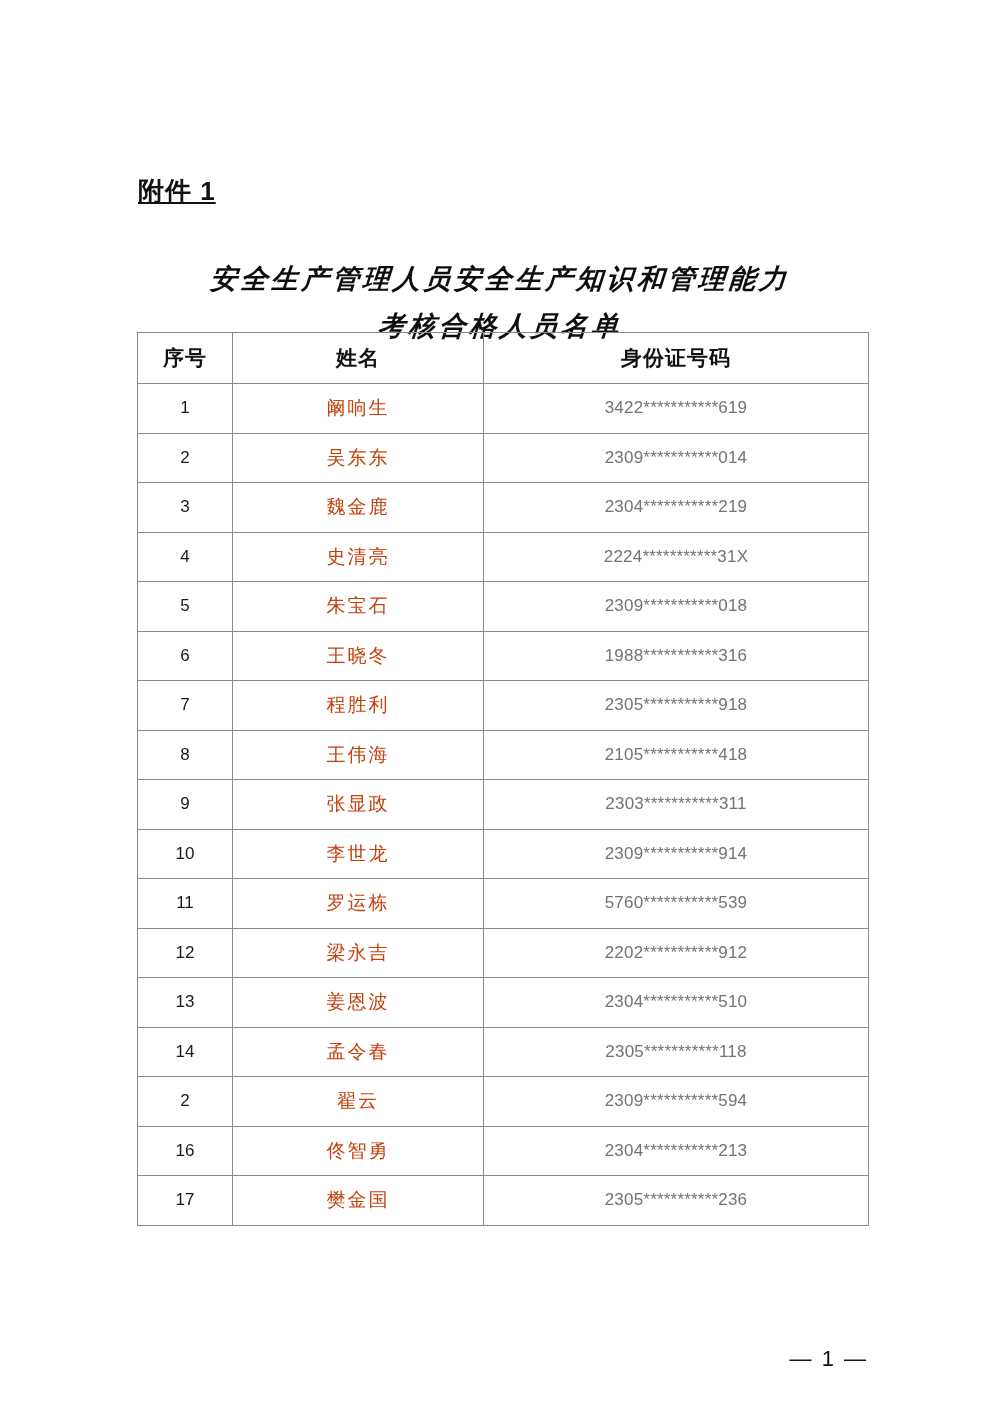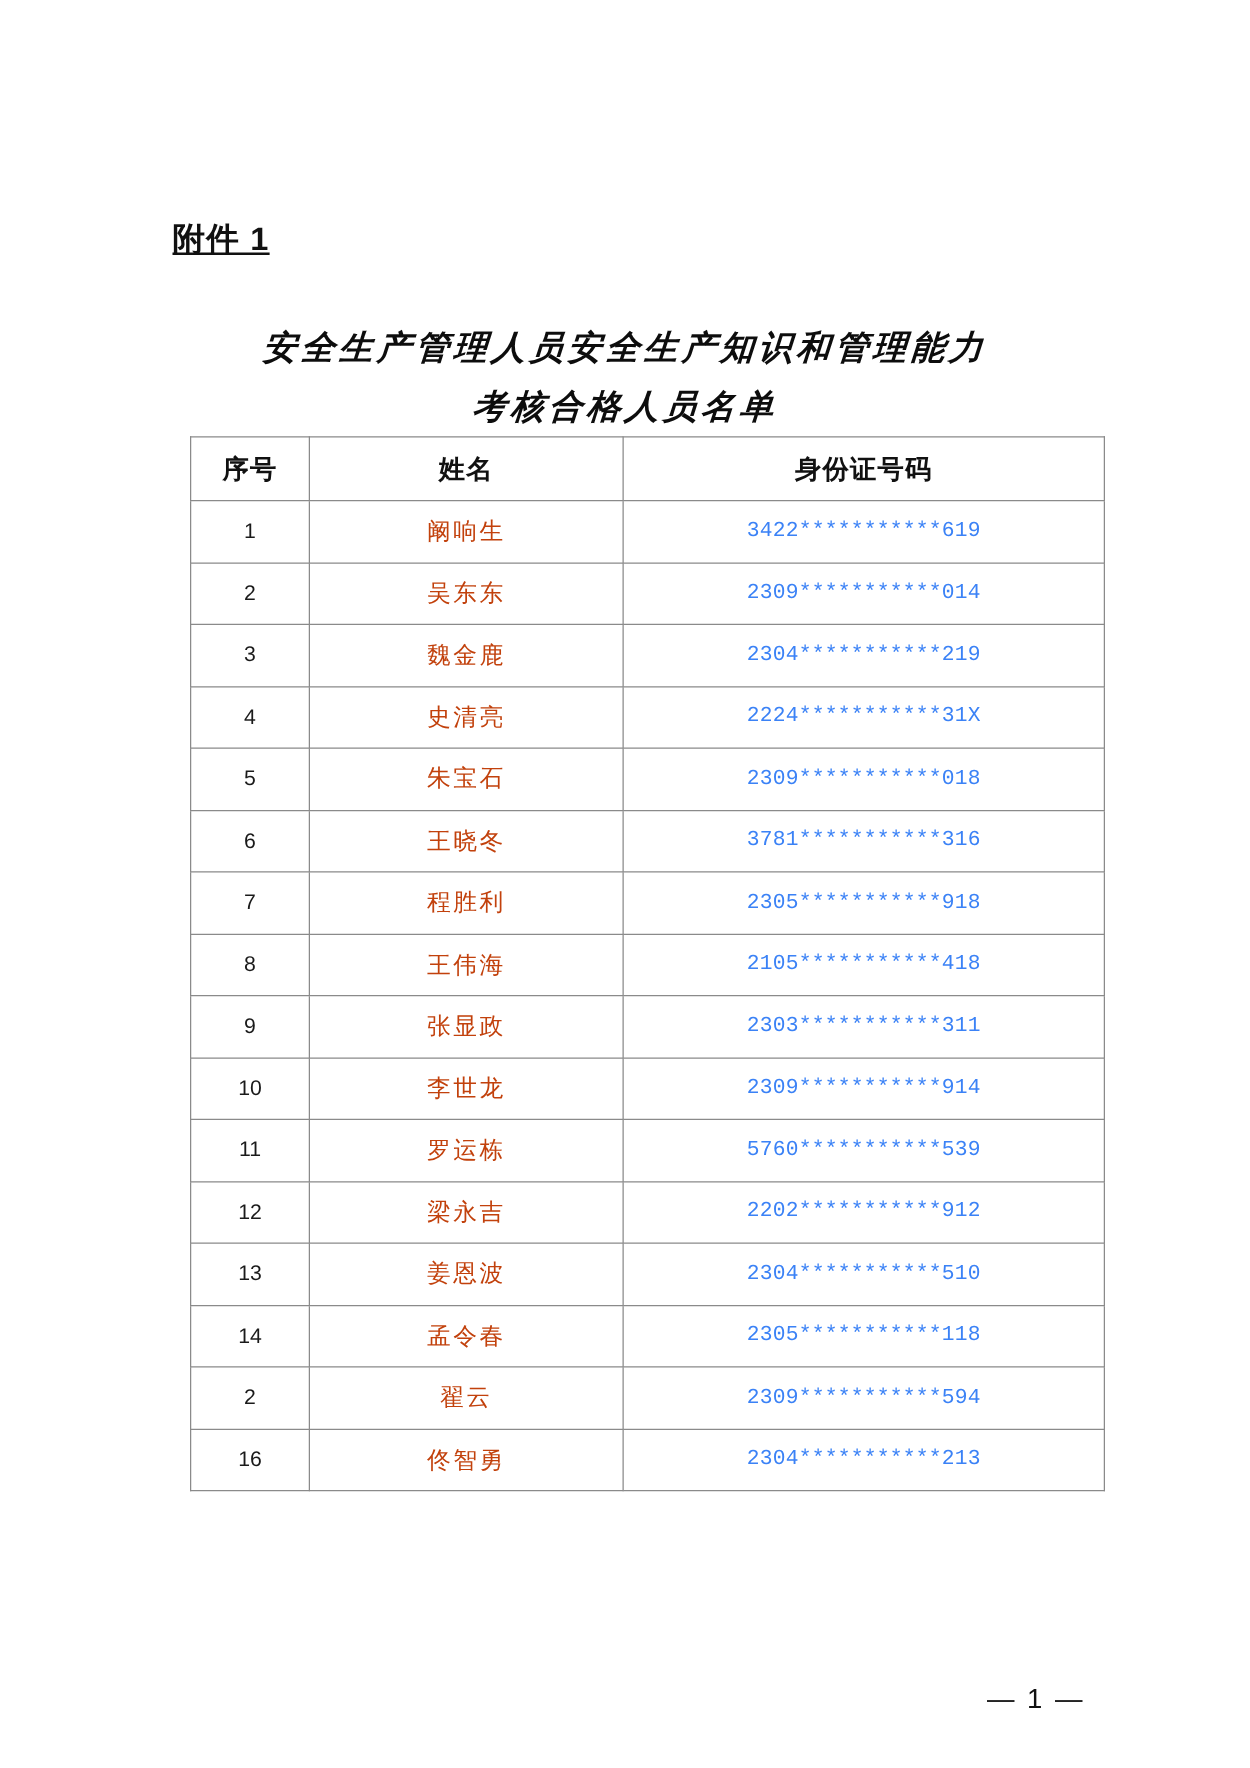--- a/index.html
+++ b/index.html
@@ -54,25 +54,24 @@
     line-height: 47px;
     color: #0d0d0d;
     transform: skewX(-4deg);
     white-space: pre;
   }
 
   
   .roster-table {
     position: absolute;
     left: 137px;
-    top: 349px;
+    top: 332px;
     width: 731px;
     border-collapse: collapse;
     table-layout: fixed;
-    margin-left: 15px;
   }
   .roster-table col.col-index { width: 95px; }
   .roster-table col.col-name  { width: 251px; }
   .roster-table col.col-id    { width: 385px; }
 
   .roster-table th,
   .roster-table td {
     border: 1px solid #8a8a8a;
     text-align: center;
     vertical-align: middle;
@@ -97,24 +96,24 @@
     font-size: 17px;
     color: #1a1a1a;
   }
   .cell-name {
     font-family: "Liberation Serif", "DejaVu Serif", serif;
     font-size: 19px;
     letter-spacing: 2px;
     color: #c2410c;
   }
   .cell-id {
-    font-family: Liberation Mono, monospace;
+    font-family: Liberation Sans, sans-serif;
     font-size: 17px;
     letter-spacing: 0.2px;
-    color: #3b82f6;
+    color: #737373;
     white-space: pre;
   }
 
   
   .page-footer {
     position: absolute;
     right: 132px;
     bottom: 42px;
     font-family: "Liberation Sans", "DejaVu Sans", sans-serif;
     font-size: 22px;
@@ -170,21 +169,21 @@
           <td class="cell-id">2224***********31X</td>
         </tr>
         <tr>
           <td class="cell-index">5</td>
           <td class="cell-name">朱宝石</td>
           <td class="cell-id">2309***********018</td>
         </tr>
         <tr>
           <td class="cell-index">6</td>
           <td class="cell-name">王晓冬</td>
-          <td class="cell-id">3781***********316</td>
+          <td class="cell-id">1988***********316</td>
         </tr>
         <tr>
           <td class="cell-index">7</td>
           <td class="cell-name">程胜利</td>
           <td class="cell-id">2305***********918</td>
         </tr>
         <tr>
           <td class="cell-index">8</td>
           <td class="cell-name">王伟海</td>
           <td class="cell-id">2105***********418</td>
@@ -222,18 +221,23 @@
         <tr>
           <td class="cell-index">2</td>
           <td class="cell-name">翟云</td>
           <td class="cell-id">2309***********594</td>
         </tr>
         <tr>
           <td class="cell-index">16</td>
           <td class="cell-name">佟智勇</td>
           <td class="cell-id">2304***********213</td>
         </tr>
+        <tr>
+          <td class="cell-index">17</td>
+          <td class="cell-name">樊金国</td>
+          <td class="cell-id">2305***********236</td>
+        </tr>
       </tbody>
   </table>
 
   <div class="page-footer">— 1 —</div>
 
 </div>
 
 </body></html>

